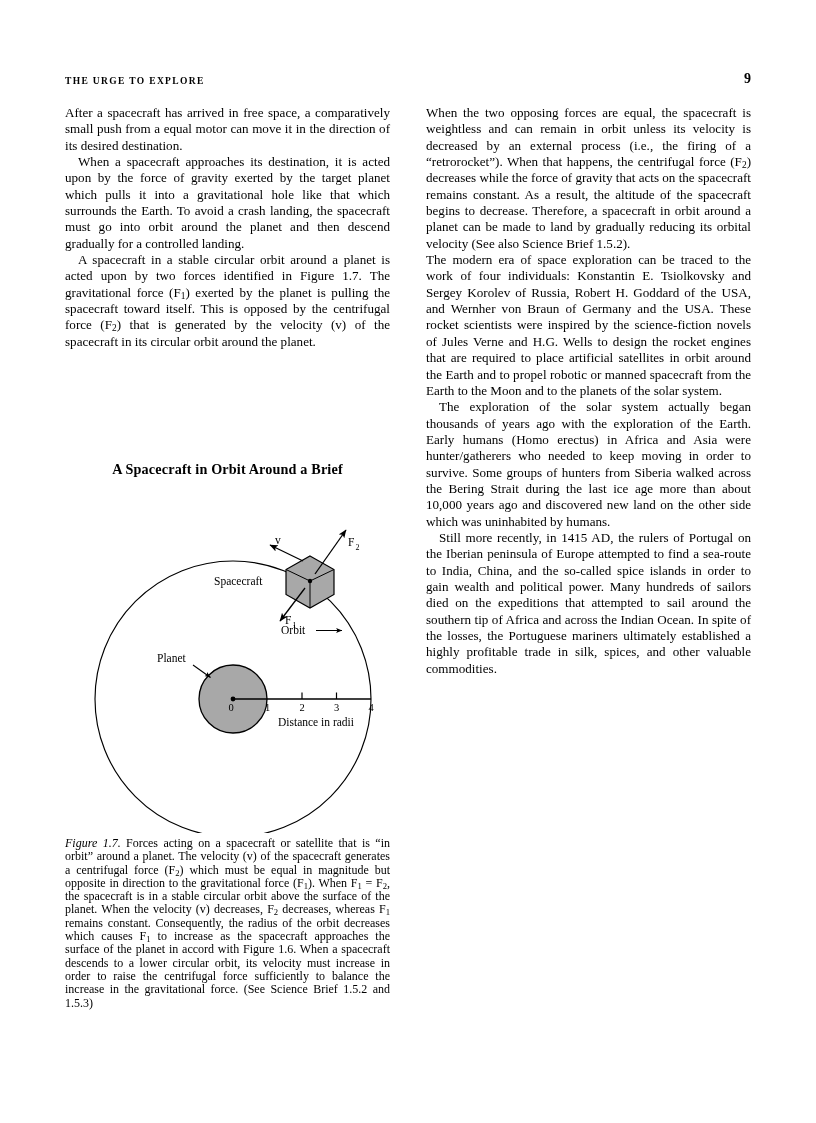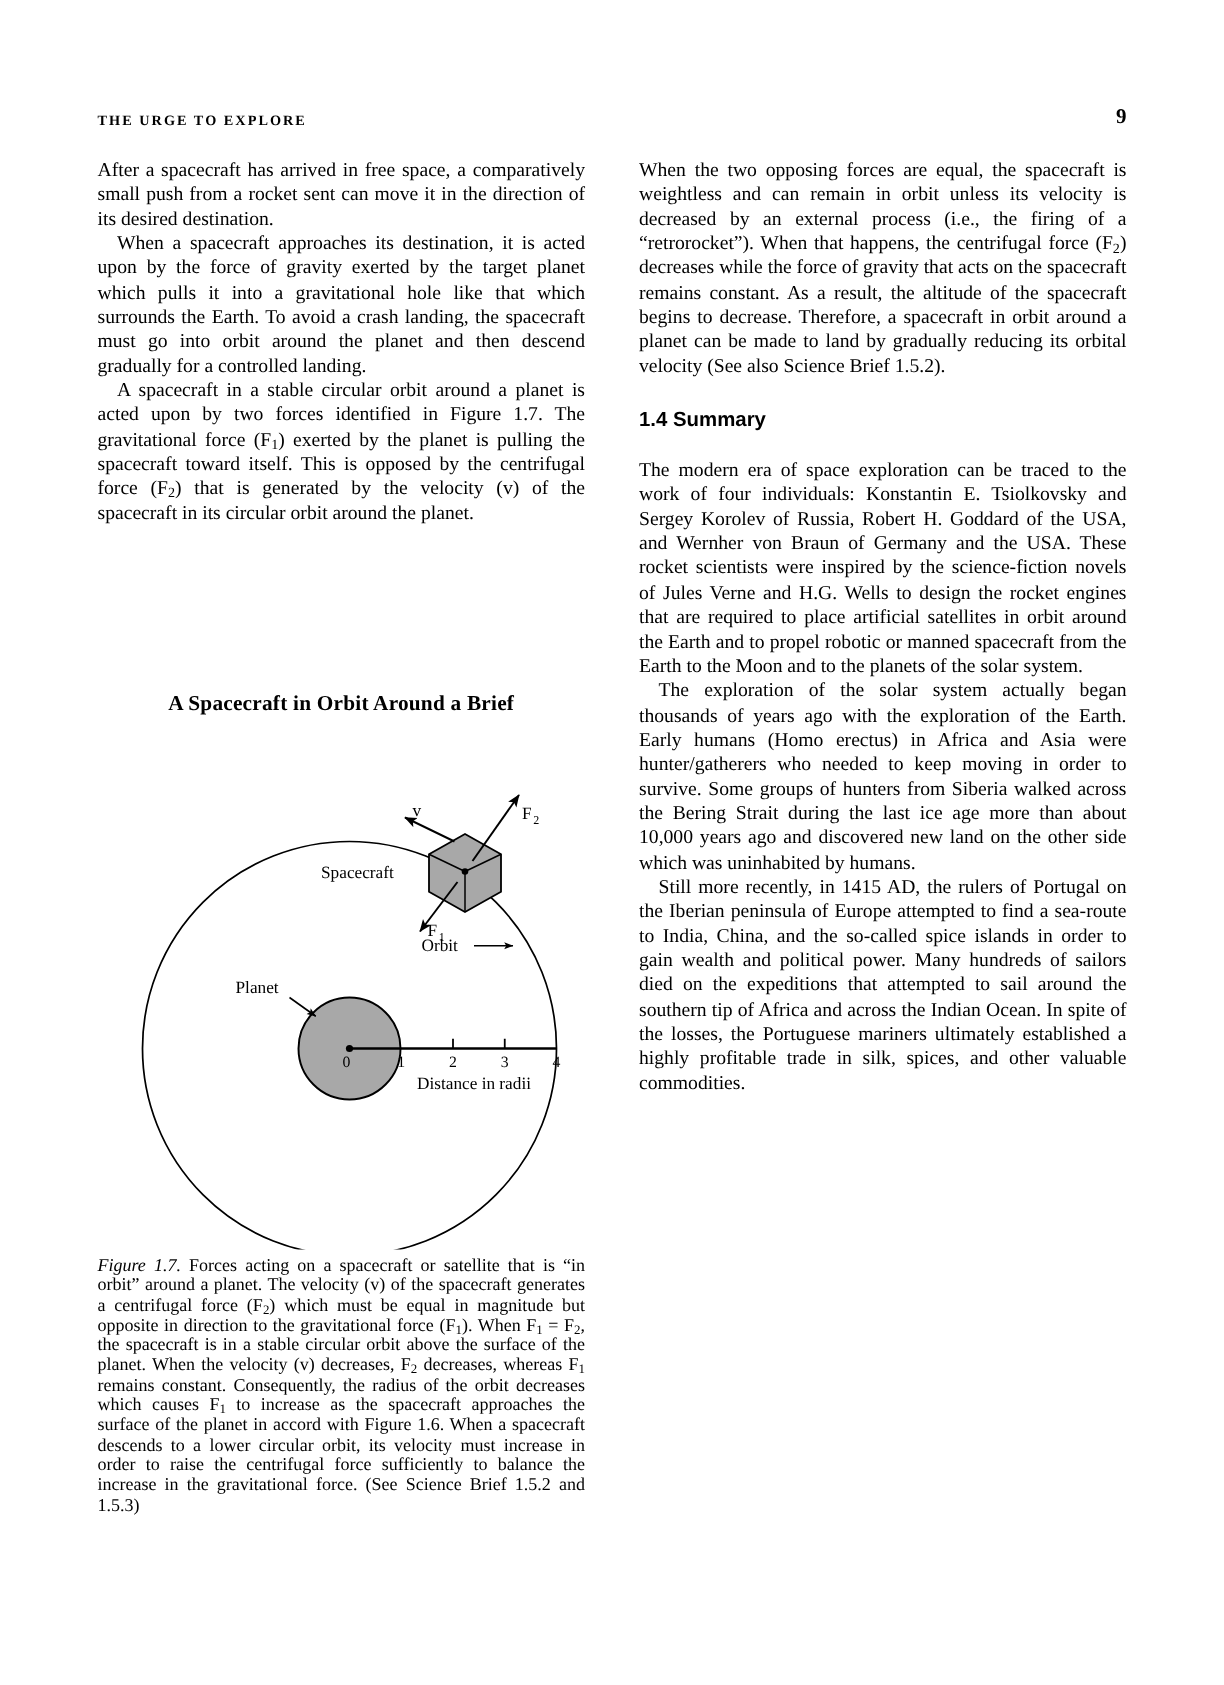--- a/index.html
+++ b/index.html
@@ -144,21 +144,21 @@
 </style>
 </head>
 <body>
 
 <div class="page">
 
   <div class="running-head">THE URGE TO EXPLORE</div>
   <div class="folio">9</div>
 
   <div class="col col-left">
-    <p>After a spacecraft has arrived in free space, a comparatively small push from a rocket sent can move it in the direction of its desired destination.</p>
+    <p>After a spacecraft has arrived in free space, a comparatively small push from a equal motor can move it in the direction of its desired destination.</p>
     <p class="indent">When a spacecraft approaches its destination, it is acted upon by the force of gravity exerted by the target planet which pulls it into a gravitational hole like that which surrounds the Earth. To avoid a crash landing, the spacecraft must go into orbit around the planet and then descend gradually for a controlled landing.</p>
     <p class="indent">
       <span>A spacecraft in a stable circular orbit around a planet is acted upon by two forces identified in Figure 1.7. The gravitational force (F</span><sub>1</sub><span>) exerted by the planet is pulling the spacecraft toward itself. This is opposed by the centrifugal force (F</span><sub>2</sub><span>) that is generated by the velocity (v) of the spacecraft in its circular orbit around the planet.</span>
     </p>
   </div>
 
   <div class="figure-block">
 
     <div class="figure-title">A Spacecraft in Orbit Around a Brief</div>
 
@@ -223,20 +223,19 @@
     <div class="figure-caption">
       <span class="figlabel">Figure 1.7.</span><span> Forces acting on a spacecraft or satellite that is “in orbit” around a planet. The velocity (v) of the spacecraft generates a centrifugal force (F</span><sub>2</sub><span>) which must be equal in magnitude but opposite in direction to the gravitational force (F</span><sub>1</sub><span>). When F</span><sub>1</sub><span> = F</span><sub>2</sub><span>, the spacecraft is in a stable circular orbit above the surface of the planet. When the velocity (v) decreases, F</span><sub>2</sub><span> decreases, whereas F</span><sub>1</sub><span> remains constant. Consequently, the radius of the orbit decreases which causes F</span><sub>1</sub><span> to increase as the spacecraft approaches the surface of the planet in accord with Figure 1.6. When a spacecraft descends to a lower circular orbit, its velocity must increase in order to raise the centrifugal force sufficiently to balance the increase in the gravitational force. (See Science Brief 1.5.2 and 1.5.3)</span>
     </div>
   </div>
 
   <div class="col col-right">
     <p>
       <span>When the two opposing forces are equal, the spacecraft is weightless and can remain in orbit unless its velocity is decreased by an external process (i.e., the firing of a “retrorocket”). When that happens, the centrifugal force (F</span><sub>2</sub><span>) decreases while the force of gravity that acts on the spacecraft remains constant. As a result, the altitude of the spacecraft begins to decrease. Therefore, a spacecraft in orbit around a planet can be made to land by gradually reducing its orbital velocity (See also Science Brief 1.5.2).</span>
     </p>
 
-    <h2 class="section-head">1.4 Summary</h2>
 
     <p>The modern era of space exploration can be traced to the work of four individuals: Konstantin E. Tsiolkovsky and Sergey Korolev of Russia, Robert H. Goddard of the USA, and Wernher von Braun of Germany and the USA. These rocket scientists were inspired by the science-fiction novels of Jules Verne and H.G. Wells to design the rocket engines that are required to place artificial satellites in orbit around the Earth and to propel robotic or manned spacecraft from the Earth to the Moon and to the planets of the solar system.</p>
     <p class="indent">The exploration of the solar system actually began thousands of years ago with the exploration of the Earth. Early humans (Homo erectus) in Africa and Asia were hunter/gatherers who needed to keep moving in order to survive. Some groups of hunters from Siberia walked across the Bering Strait during the last ice age more than about 10,000 years ago and discovered new land on the other side which was uninhabited by humans.</p>
     <p class="indent">Still more recently, in 1415 AD, the rulers of Portugal on the Iberian peninsula of Europe attempted to find a sea-route to India, China, and the so-called spice islands in order to gain wealth and political power. Many hundreds of sailors died on the expeditions that attempted to sail around the southern tip of Africa and across the Indian Ocean. In spite of the losses, the Portuguese mariners ultimately established a highly profitable trade in silk, spices, and other valuable commodities.</p>
   </div>
 
 </div>
 
 </body></html>

